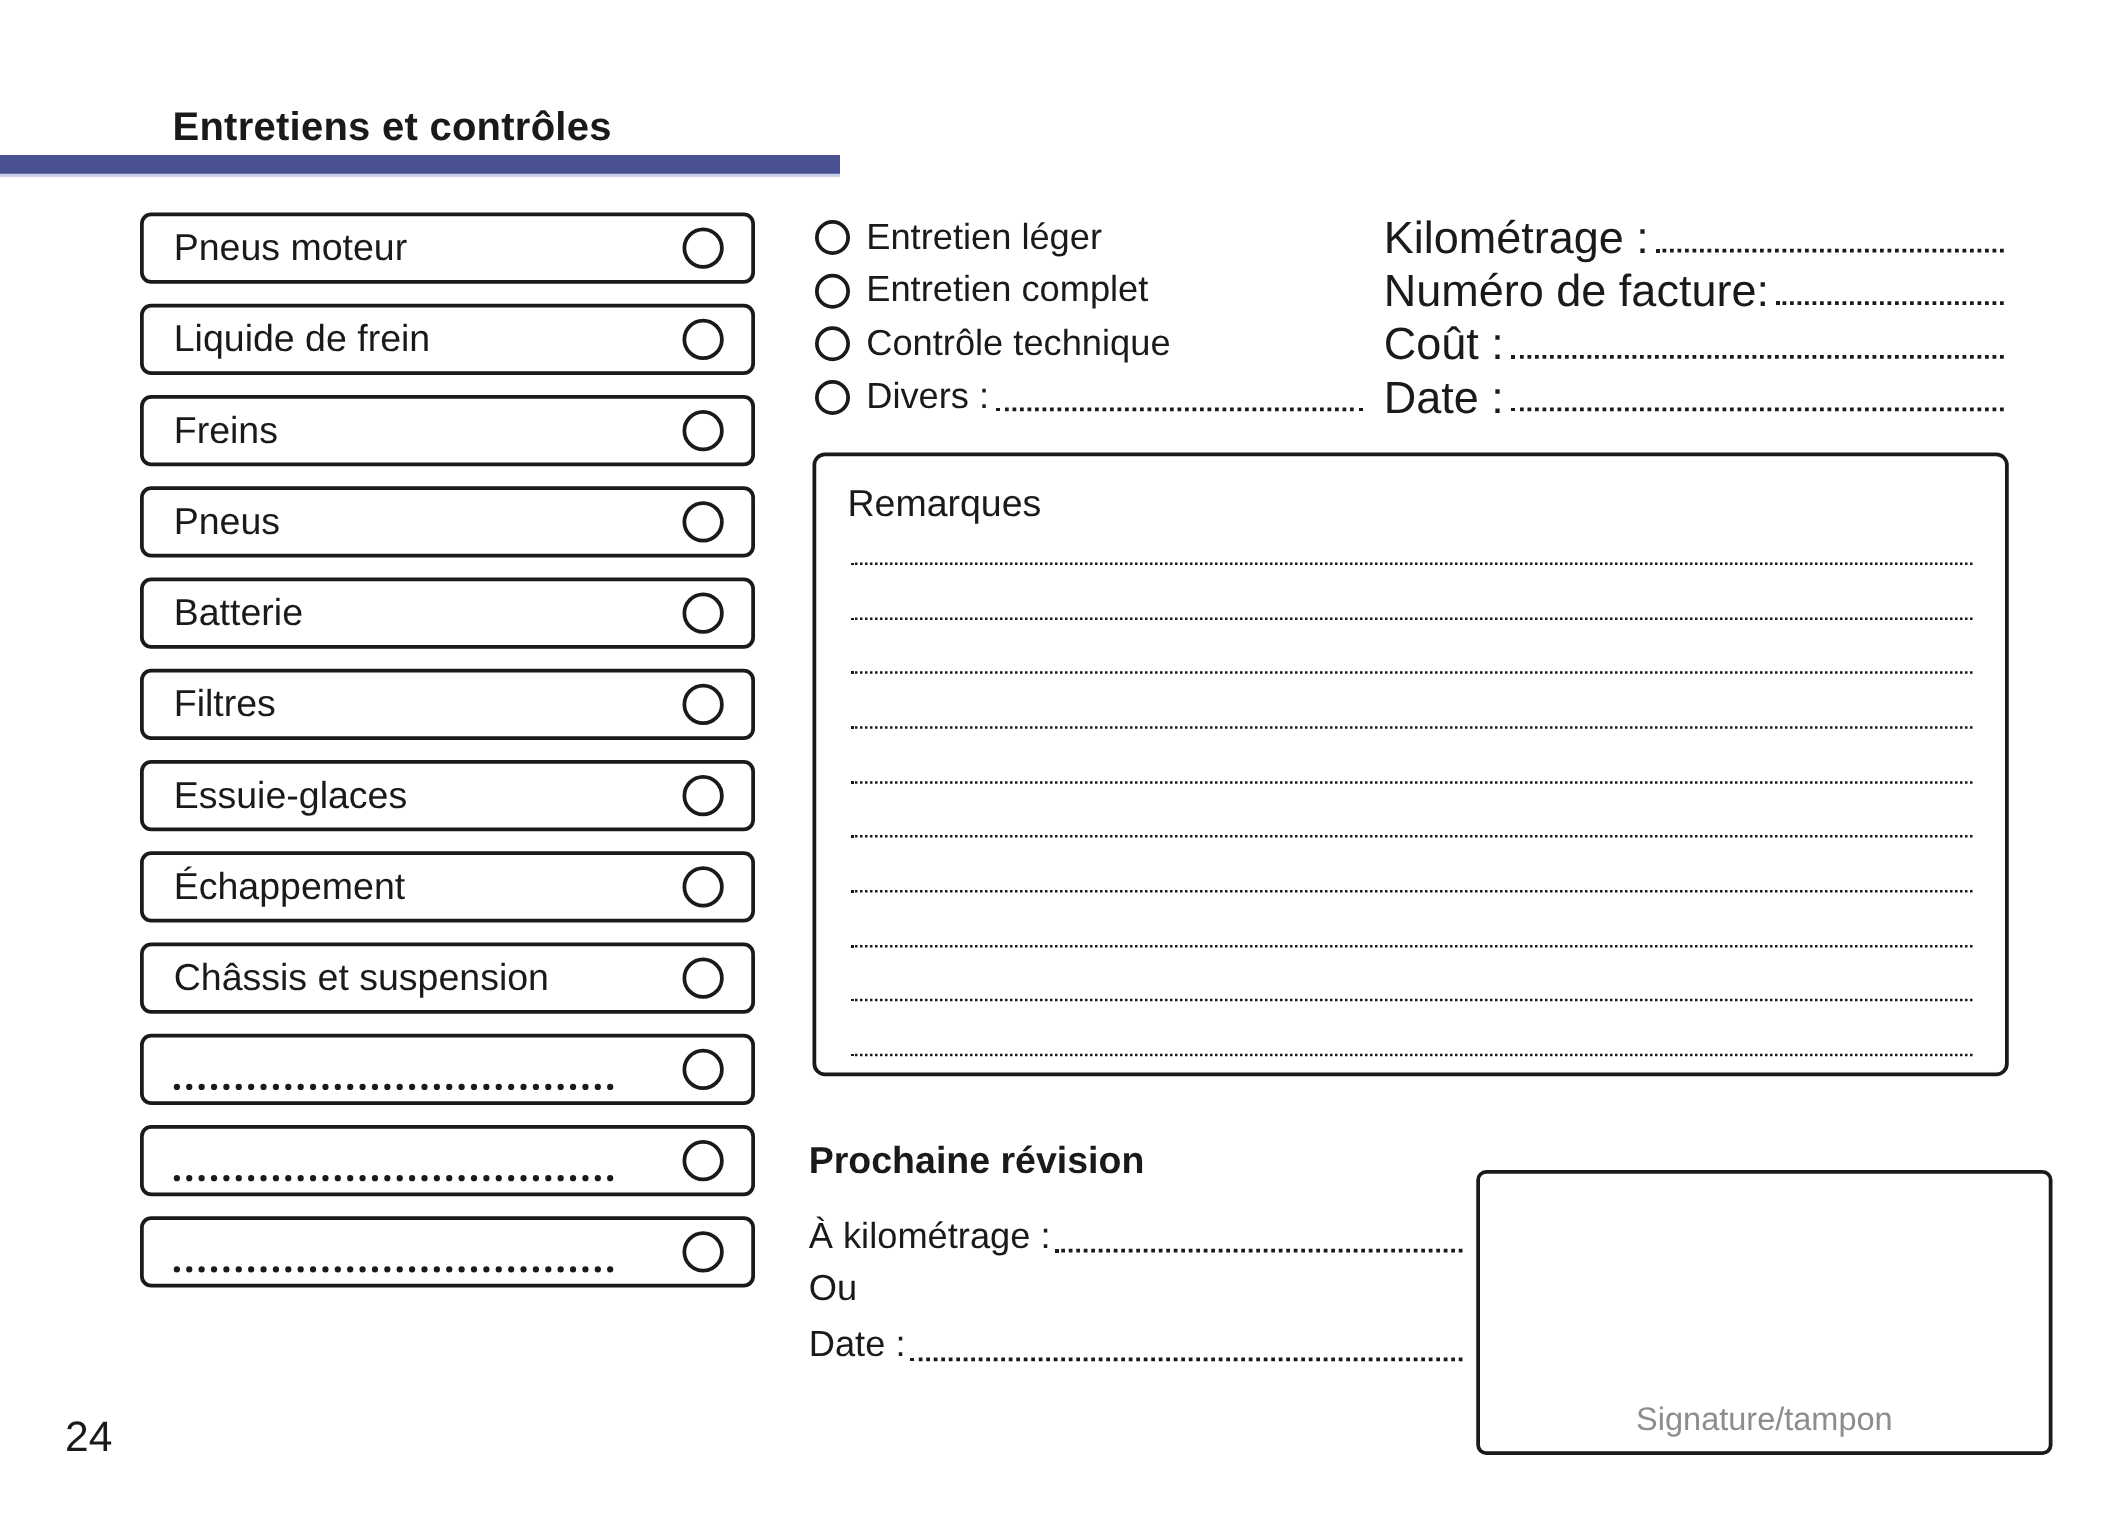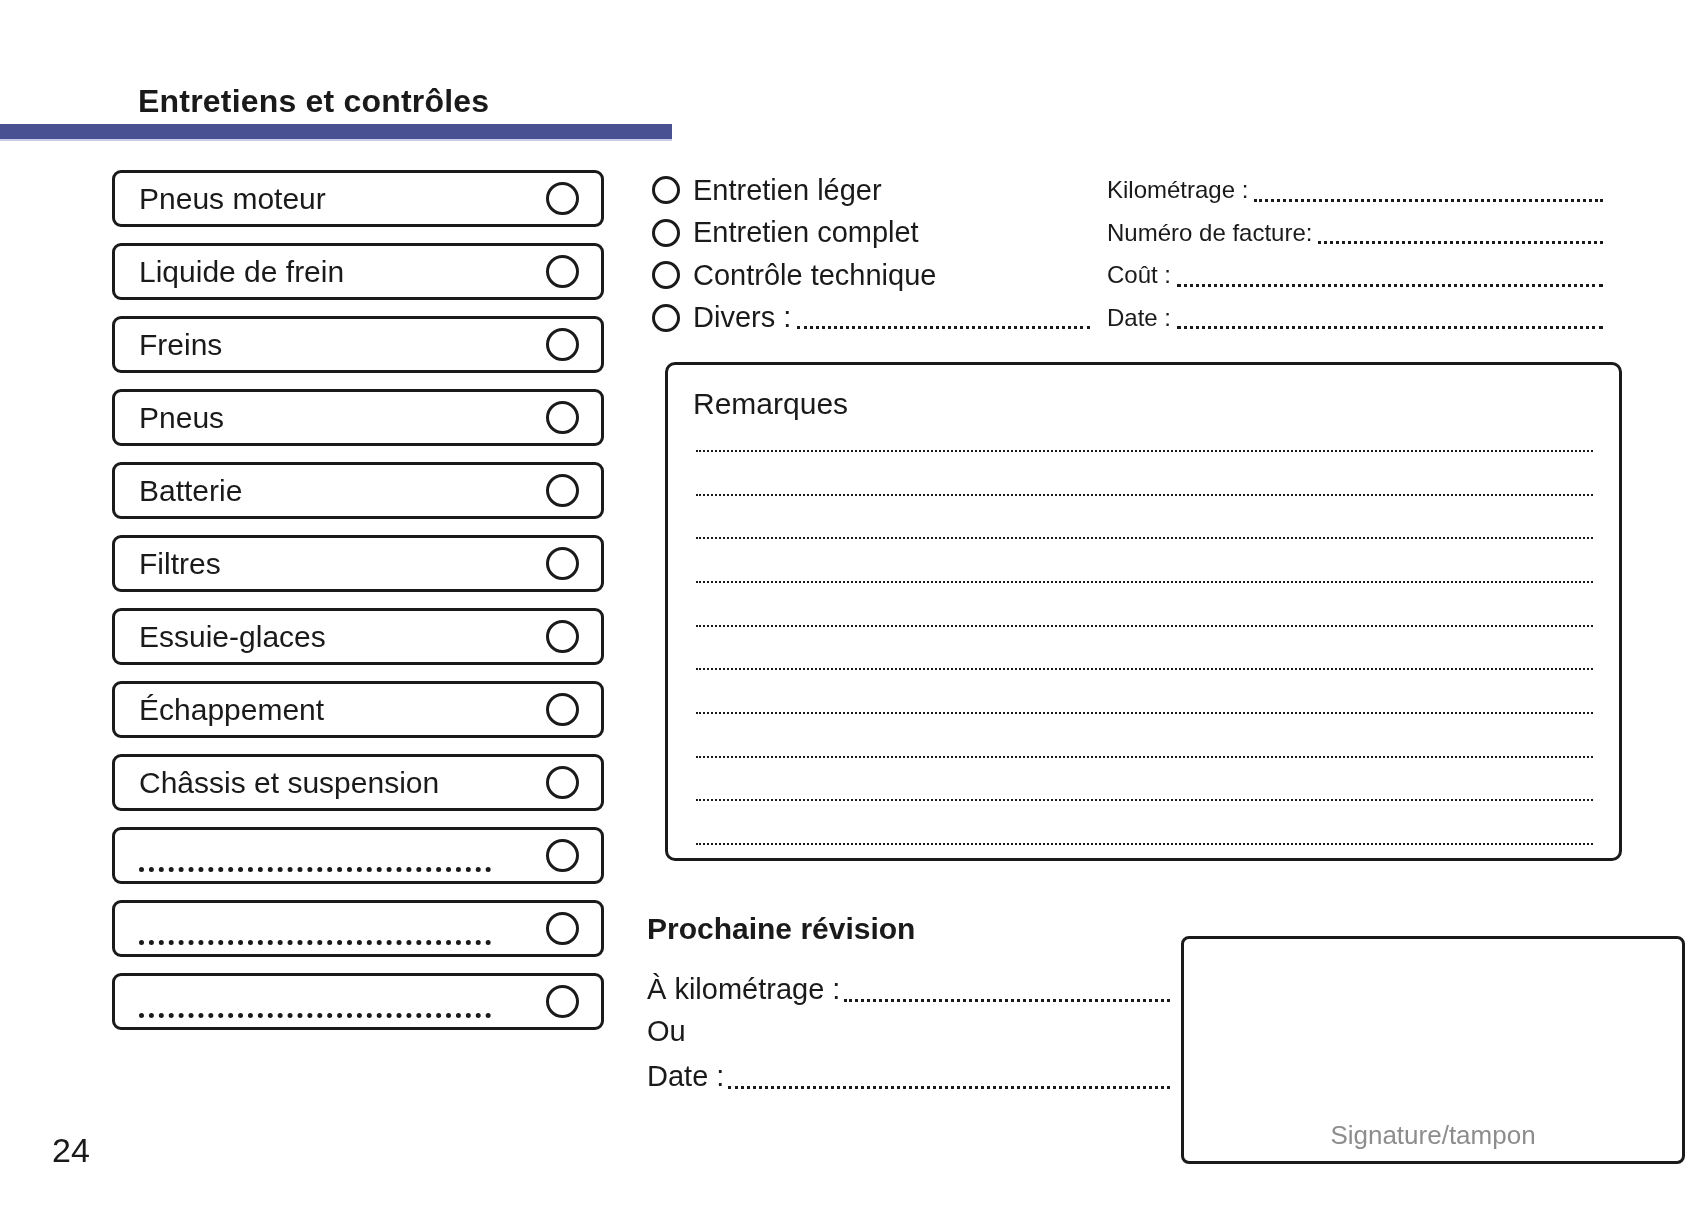--- a/index.html
+++ b/index.html
@@ -26,39 +26,39 @@
   .blank-dots{position:absolute;left:24px;bottom:9px;width:352px;border-bottom:5px dotted #1a1a1a;}
   
   .service-options{position:absolute;left:652px;top:169px;display:flex;flex-direction:column;}
   .service-row{height:42.5px;display:flex;align-items:center;width:438px;}
   .radio-circle{width:22px;height:22px;border:3px solid #1a1a1a;border-radius:50%;flex:none;background:#fff;}
   .service-label{margin-left:13px;font-size:29px;white-space:nowrap;}
   .dot-leader{flex:1;border-bottom:3px dotted #1a1a1a;align-self:flex-end;margin-bottom:10px;margin-left:6px;min-width:20px;}
   
   .record-fields{position:absolute;left:1107px;top:169px;display:flex;flex-direction:column;width:496px;}
   .record-row{height:42.5px;display:flex;align-items:center;}
-  .record-label{font-size:24px;white-space:nowrap;}
+  .record-label{font-size:36px;white-space:nowrap;}
   
   .remarks-box{
     position:absolute;left:650px;top:362px;width:957px;height:499px;
-    border:3px solid #1a1a1a;border-radius:10px;box-sizing:border-box;background:#fff;margin-left:15px;
+    border:3px solid #1a1a1a;border-radius:10px;box-sizing:border-box;background:#fff;
   }
   .remarks-title{position:absolute;left:25px;top:22px;font-size:30px;}
   .remark-line{position:absolute;left:28px;right:26px;border-bottom:2px dotted #1a1a1a;}
   
   .next-title{position:absolute;left:647px;top:912px;font-size:30px;font-weight:bold;white-space:nowrap;}
   .ns-row{position:absolute;left:647px;width:523px;height:36px;display:flex;align-items:center;}
   .ns-row.km{top:971px;}
   .ns-row.date{top:1058px;}
   .ns-label{font-size:29px;white-space:nowrap;}
   .ns-or{position:absolute;left:647px;top:1015px;font-size:29px;}
   .ns-row .dot-leader{margin-bottom:5px;margin-left:4px;}
   
   .signature-box{
-    position:absolute;left:1181px;top:936px;width:504px;height:228px;
+    position:absolute;left:1181px;top:936px;width:461px;height:228px;
     border:3px solid #1a1a1a;border-radius:8px;box-sizing:border-box;background:#fff;
   }
   .signature-label{position:absolute;bottom:10px;left:0;width:100%;text-align:center;font-size:26px;color:#8d8d8d;}
   .page-number{position:absolute;left:52px;top:1131px;font-size:34px;}
 </style>
 </head>
 <body style="color: rgb(26, 26, 26);">
 
 <div class="page-title">Entretiens et contrôles</div>
 <div class="accent-bar" style="background: rgb(74, 81, 146);"></div>

